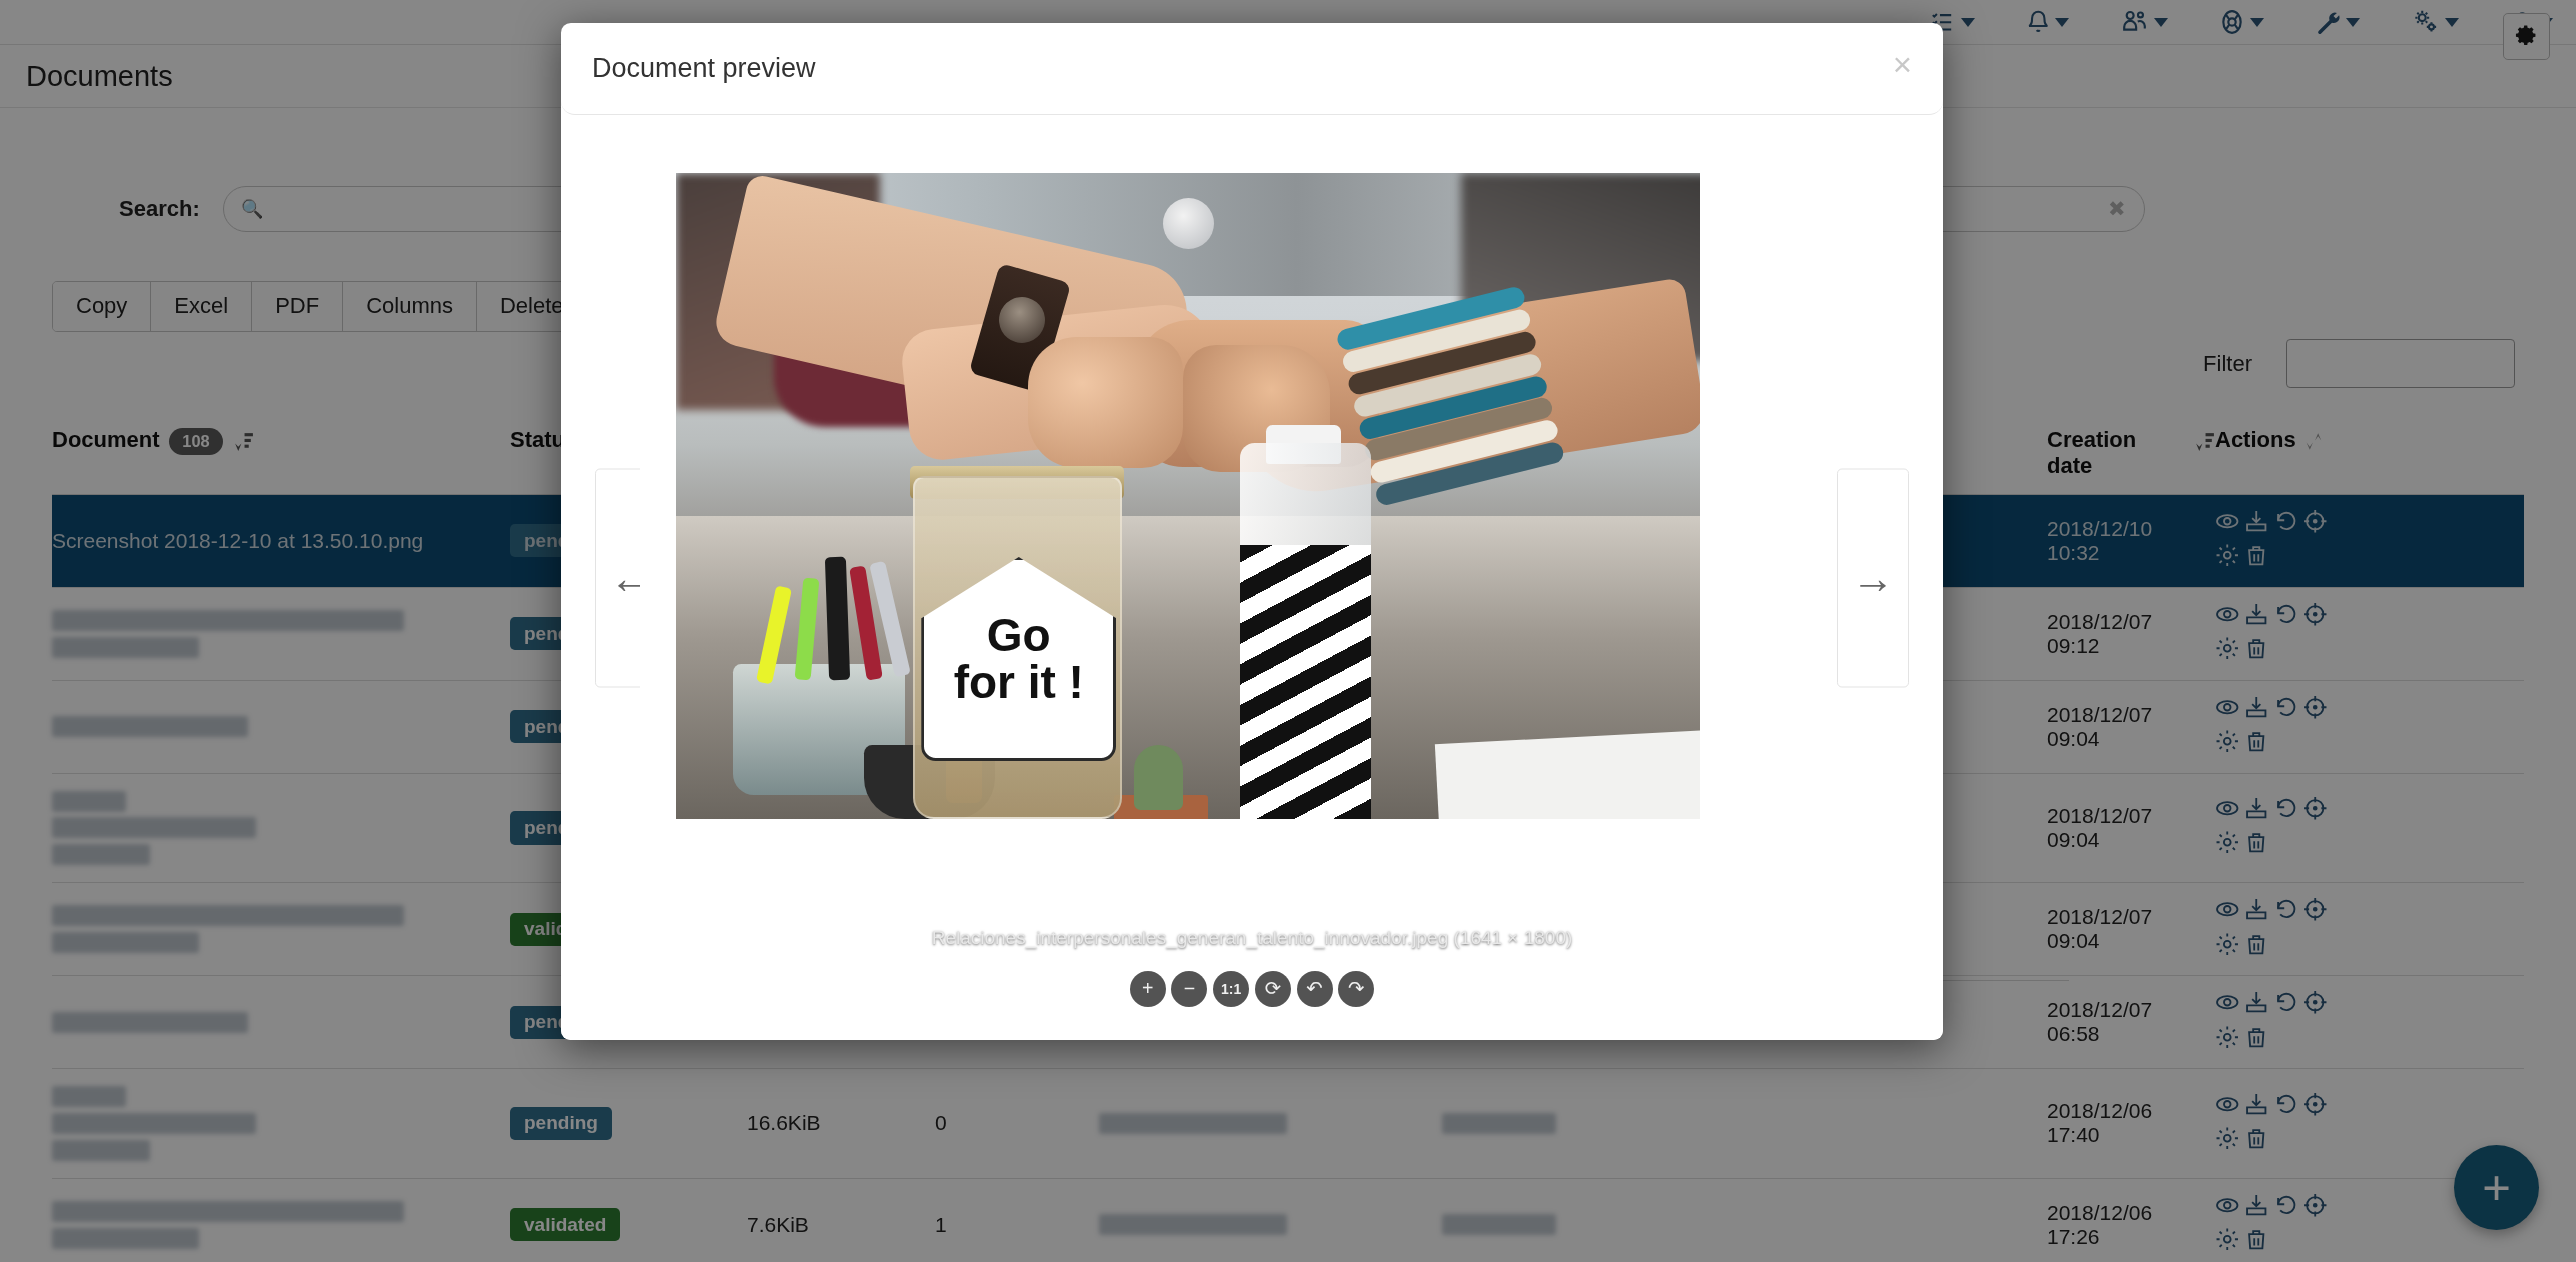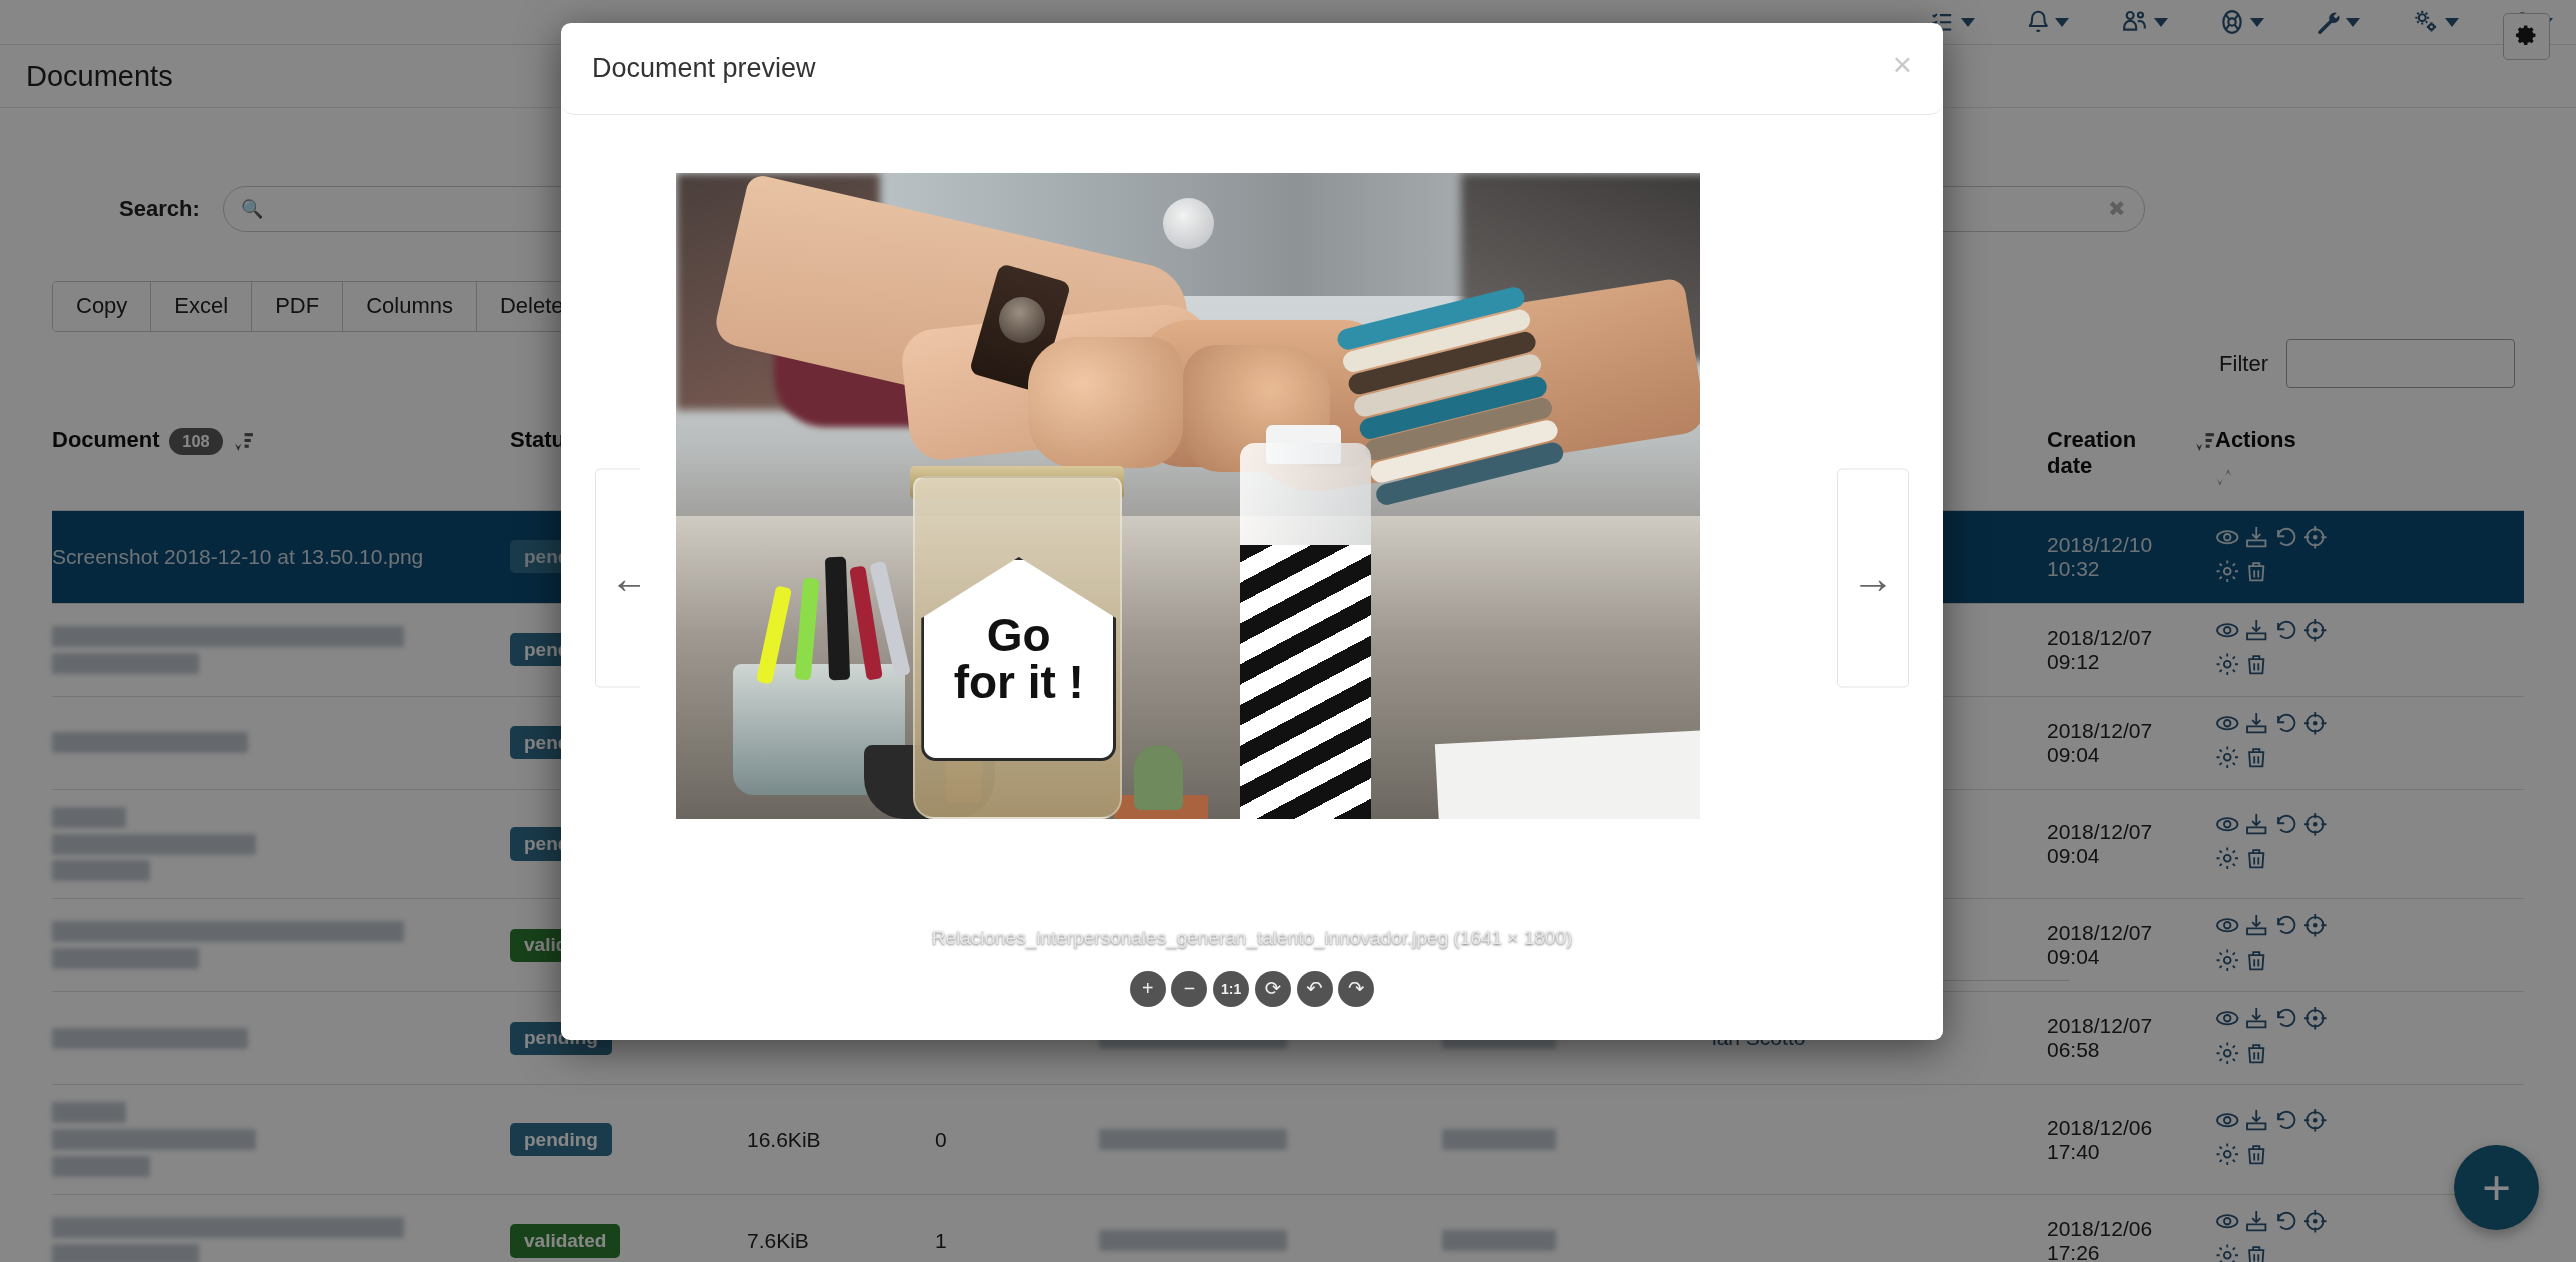--- a/index.html
+++ b/index.html
@@ -59,21 +59,21 @@
     display: flex; border: 0.8px solid #c6c6c6; border-radius: 4.9px; overflow: hidden;
   }
   .btn-group > div {
     padding: 11.4px 23px; font-size: 22px; color: #222; background: #fdfdfd;
     border-right: 0.8px solid #c6c6c6;
   }
   .btn-group > div:last-child { border-right: none; }
 
   .filter-row {
     position: absolute; top: 339px; right: 61px;
-    display: flex; align-items: center; gap: 18px; justify-content: center;
+    display: flex; align-items: center; gap: 34px; justify-content: center;
   }
   .filter-label { font-size: 22px; color: #222; }
   .filter-input { width: 229px; height: 49px; border: 0.8px solid #9e9e9e; border-radius: 4.1px; background: #fff; }
 
   
   .dtable { position: absolute; top: 427px; left: 52px; right: 52px; }
   .thead { display: flex; align-items: flex-start; padding-bottom: 14.7px; border-bottom: 1.6px solid #d8d8d8; }
   .th { font-size: 22px; font-weight: bold; color: #111; display: flex; align-items: flex-start; gap: 9.8px; }
   .th .sorticon { margin-top: 3.3px; }
   .badge-count {
@@ -83,21 +83,21 @@
   }
 
   .col-doc { width: 458px; }
   .col-status { width: 237px; }
   .col-size { width: 188px; }
   .col-ver { width: 164px; }
   .col-x1 { width: 343px; }
   .col-x2 { width: 270px; }
   .col-author { width: 335px; }
   .col-date { width: 168px; }
-  .col-actions { width: 147px; flex-direction: column; }
+  .col-actions { width: 147px; }
 
   .trow { display: flex; align-items: center; border-bottom: 0.8px solid #dedede; min-height: 93px; }
   .trow.selected { background: #0d4d75; }
   .trow.selected .cell, .trow.selected .cell * { color: #cfd9e0; }
   .cell { font-size: 21px; color: #222; padding: 11.4px 0; }
 
   .pill { display: inline-block; color: #fff; font-size: 19px; font-weight: bold;
           border-radius: 4.9px; padding: 5.7px 14px; }
   .pill.pending { background: #31708f; }
   .pill.validated { background: #2e7d32; }

